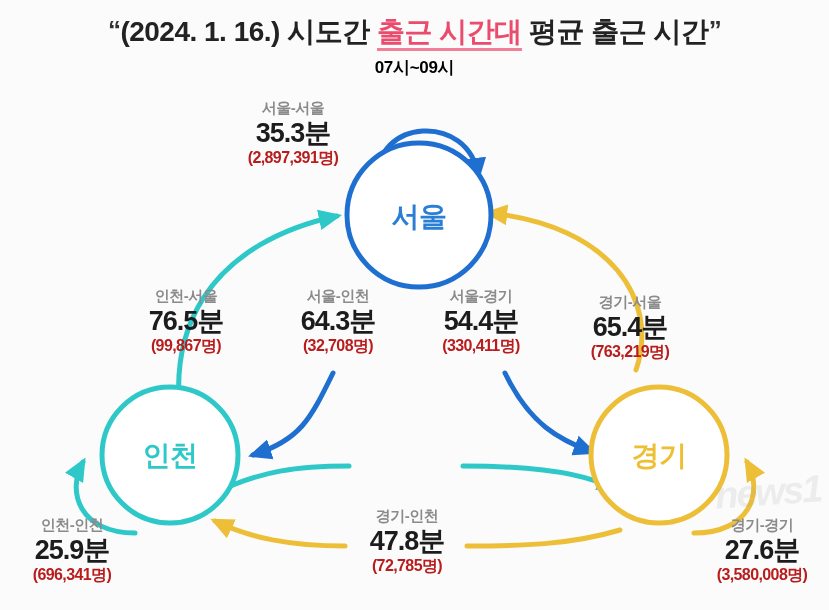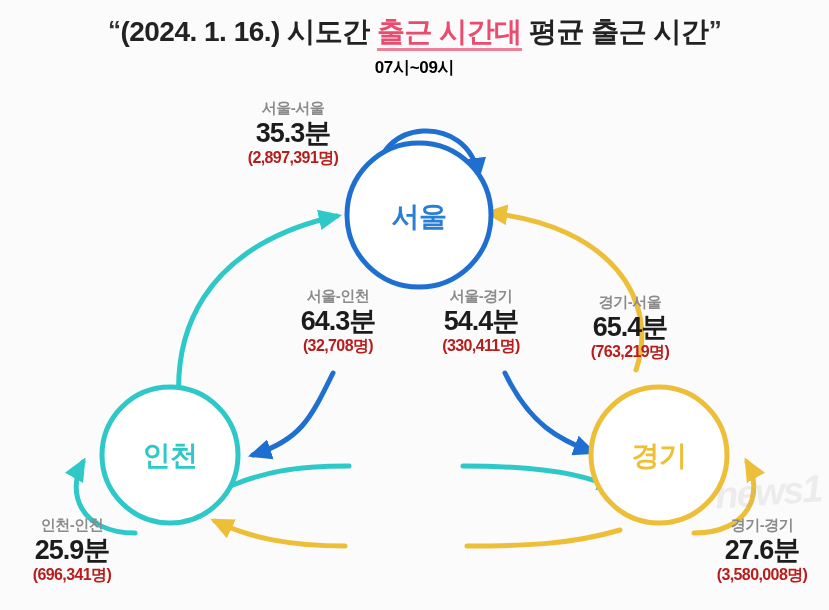--- a/index.html
+++ b/index.html
@@ -174,40 +174,50 @@
   <div class="node-label node-seoul" style="left:419px; top:217px;text-align:center;">서울</div>
   <div class="node-label node-incheon" style="left:170px; top:456px;">인천</div>
   <div class="node-label node-gyeonggi" style="left:659px; top:456px;">경기</div>
 
   <div class="flow-label" style="left:293px; top:100px;">
     <div class="flow-route">서울-서울</div>
     <div class="flow-time">35.3분</div>
     <div class="flow-count">(2,897,391명)</div>
   </div>
 
+  <div class="flow-label" style="left:186px; top:288px;">
+    <div class="flow-route">인천-서울</div>
+    <div class="flow-time">76.5분</div>
+    <div class="flow-count">(99,867명)</div>
+  </div>
 
   <div class="flow-label" style="left:338px; top:288px;">
     <div class="flow-route">서울-인천</div>
     <div class="flow-time">64.3분</div>
     <div class="flow-count">(32,708명)</div>
   </div>
 
   <div class="flow-label" style="left:481px; top:288px;">
     <div class="flow-route">서울-경기</div>
     <div class="flow-time">54.4분</div>
     <div class="flow-count">(330,411명)</div>
   </div>
 
   <div class="flow-label" style="left:630px; top:294px;">
     <div class="flow-route">경기-서울</div>
     <div class="flow-time">65.4분</div>
     <div class="flow-count">(763,219명)</div>
   </div>
 
 
+  <div class="flow-label" style="left:407px; top:508px;">
+    <div class="flow-route">경기-인천</div>
+    <div class="flow-time">47.8분</div>
+    <div class="flow-count">(72,785명)</div>
+  </div>
 
   <div class="flow-label" style="left:72px; top:517px;">
     <div class="flow-route">인천-인천</div>
     <div class="flow-time">25.9분</div>
     <div class="flow-count">(696,341명)</div>
   </div>
 
   <div class="flow-label" style="left:762px; top:517px;">
     <div class="flow-route">경기-경기</div>
     <div class="flow-time">27.6분</div>

